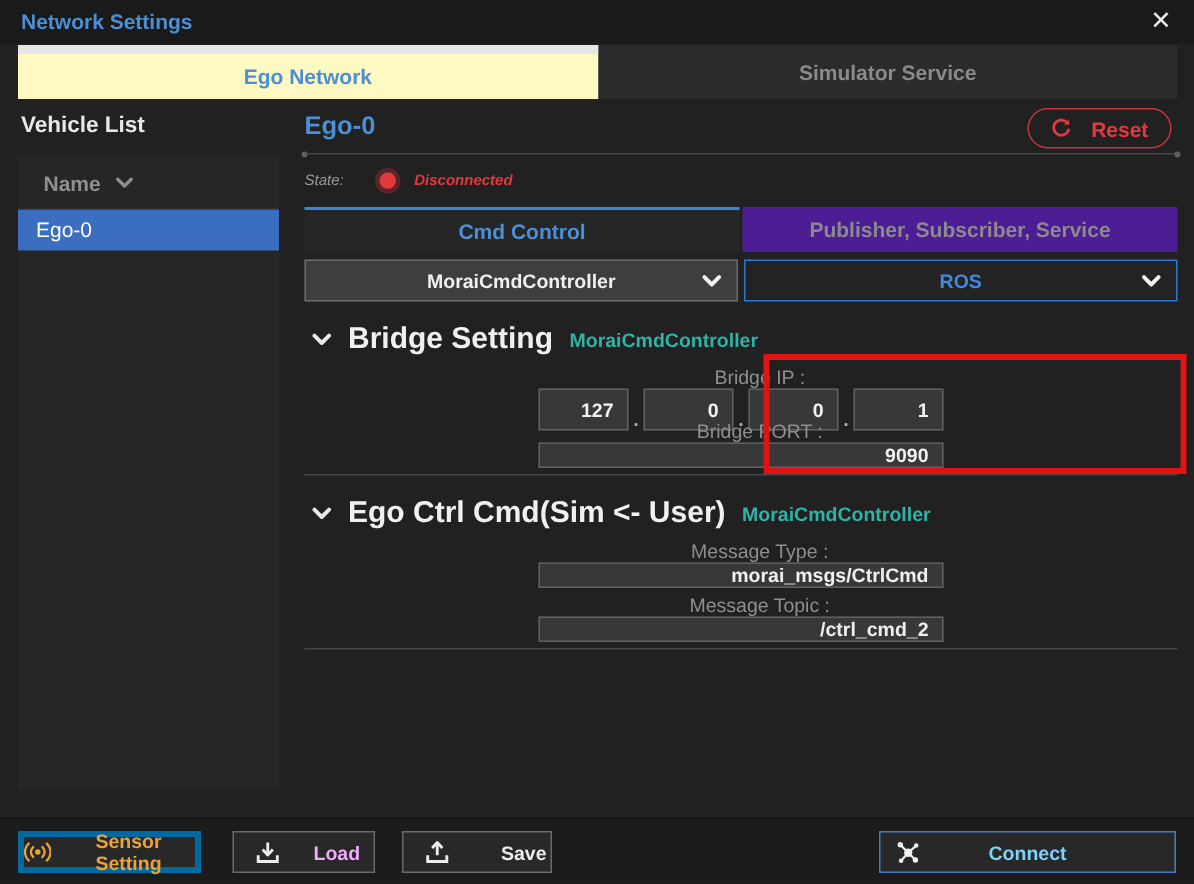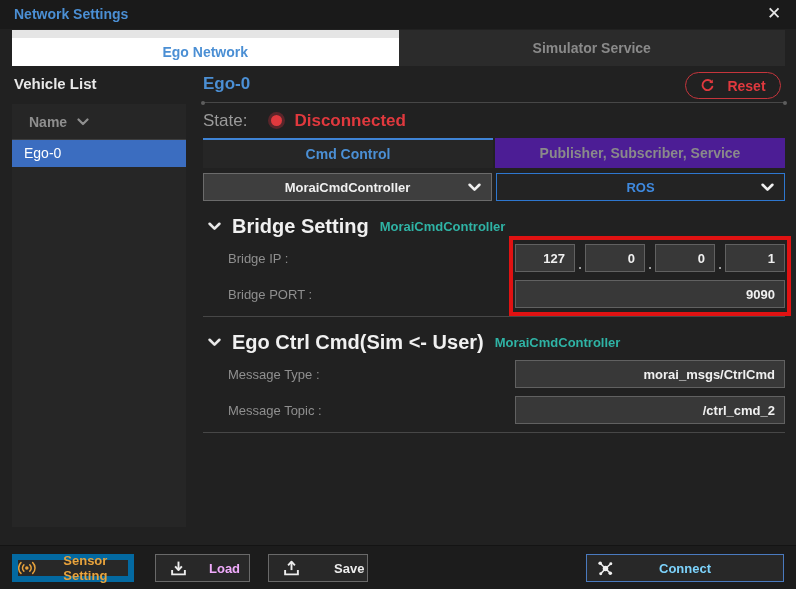--- a/index.html
+++ b/index.html
@@ -9,21 +9,21 @@
 
   
   .titlebar { position:relative; height:29px; background:#1a1a1a; }
   .titlebar .title { position:absolute; left:14px; top:6px; font-size:14px; font-weight:bold; color:#4b8fd4; }
   .close-x { position:absolute; right:11px; top:3px; width:22px; height:22px; color:#e8e8e8;
              font-size:17px; line-height:22px; text-align:center; cursor:pointer; }
 
   
   .tabs { position:absolute; left:12px; right:11px; top:30px; height:36px; display:flex; }
   .tab { flex:1; display:flex; align-items:center; justify-content:center; font-size:14px; font-weight:bold; cursor:pointer; }
-  .tab.active { background:#ffffff; border-top:8px solid #e5e5e5; color:#4b8fd4; }
+  .tab.active { background:#fef9c3; border-top:6px solid #e5e5e5; color:#4b8fd4; }
   .tab.inactive { background:#2b2b2b; color:#8a8a8a; }
 
   
   .sidebar-title { position:absolute; left:14px; top:75px; font-size:15px; font-weight:bold; color:#e8e8e8; }
   .list-panel { position:absolute; left:12px; top:104px; width:174px; height:423px; background:#262626; }
   .list-header { height:36px; display:flex; align-items:center; padding-left:17px; color:#8f8f8f;
                  font-size:14px; font-weight:bold; border-bottom:1px solid #3d3d3d; cursor:pointer; }
   .list-header svg { margin-left:10px; }
   .list-row { height:27px; line-height:27px; padding-left:12px; font-size:14px; color:#fff; cursor:pointer; }
   .list-row.selected { background:#3b6dc0; }
@@ -33,21 +33,21 @@
   .heading-row { position:relative; height:36px; }
   .heading { position:absolute; left:0; top:8px; font-size:17px; font-weight:bold; color:#4b8fd4; }
   .reset-btn { position:absolute; right:4px; top:6px; width:96px; height:27px; border-radius:14px;
                background:transparent; border:1px solid #c5353c; color:#e0393e; font-weight:bold;
                font-size:14px; display:flex; align-items:center; justify-content:center; gap:12px;
                cursor:pointer; font-family:inherit; }
   .hr { position:relative; height:1px; background:#474747; }
   .hr.dots::before, .hr.dots::after { content:""; position:absolute; top:-1px; width:4px; height:4px;
                border-radius:50%; background:#5d5d5d; }
   .hr.dots::before { left:-2px; } .hr.dots::after { right:-2px; }
-  .state-row { height:35px; display:flex; align-items:center; font-size:17px; }
+  .state-row { height:35px; display:flex; align-items:center; font-size:10px;font-style:italic; }
   .state-label { color:#9a9a9a; margin-right:24px; }
   .state-dot { width:11px; height:11px; border-radius:50%; background:#e0393e;
                box-shadow:0 0 0 3px #59252a; margin-right:12px; }
   .state-value { color:#e0393e; font-weight:bold; }
 
   .subtabs { display:flex; height:30px; gap:2px; }
   .subtab { flex:1; display:flex; align-items:center; justify-content:center; font-size:14px;
             font-weight:bold; cursor:pointer; }
   .subtab.active { background:#262626; border-top:2px solid #3f84d6; color:#4b8fd4; }
   .subtab.inactive { background:#4c1d95; color:#8a8a8a; }
@@ -56,37 +56,37 @@
   .dropdown { flex:1; position:relative; display:flex; align-items:center; justify-content:center;
               font-size:13px; font-weight:bold; cursor:pointer; }
   .dropdown .chev { position:absolute; right:10px; top:9px; }
   .dropdown.ctrl { background:#3e3e3e; border:1px solid #6b6b6b; color:#f0f0f0; }
   .dropdown.ros  { background:#232323; border:1px solid #2e77cf; color:#3f8ae0; }
 
   .section-header { display:flex; align-items:center; gap:11px; height:24px; padding-left:5px; margin-top:13px; }
   .section-header .sec-title { color:#f0f0f0; font-size:20px; font-weight:bold; }
   .section-header .sec-sub { color:#2fb3a5; font-size:13px; font-weight:bold; }
   .section-body { position:relative; margin-top:6px; }
-  .form-row { display:flex; align-items:center; height:28px; margin-bottom:8px; }
+  .form-row { display:flex; align-items:center; height:28px; margin-bottom:8px;flex-direction:column; }
   .form-label { flex:1; padding-left:25px; color:#8f8f8f; font-size:13px; }
   .field { background:#383838; border:1px solid #616161; color:#f0f0f0; font-size:13px; font-weight:bold;
            text-align:right; padding-right:9px; height:28px; font-family:inherit; }
   .field.wide { width:270px; }
   .ip-group { display:flex; align-items:flex-end; width:270px; justify-content:space-between; }
   .ip-group .field { width:60px; }
   .ip-dot { color:#aaa; font-weight:bold; font-size:13px; }
   .red-rect { position:absolute; right:-6px; top:-8px; width:282px; height:80px;
               border:4px solid #e01212; pointer-events:none; z-index:5; }
 
   
   .footer { position:absolute; left:0; bottom:0; width:796px; height:44px; background:#1c1c1c;
             border-top:1px solid #141414; }
   .footer button { position:absolute; top:8px; height:28px; display:flex; align-items:center;
             background:#282828; cursor:pointer; font-family:inherit; font-size:13px; font-weight:bold; }
-  .btn-sensor { left:12px; width:122px; border:6px solid #0369a1; color:#e8a33c; justify-content:center; gap:7px; }
+  .btn-sensor { left:12px; width:122px; border:4px solid #0369a1; color:#e8a33c; justify-content:center; gap:7px; }
   .btn-load { left:155px; width:95px;  border:1px solid #696969; color:#f0abfc; gap:22px; padding-left:14px; }
   .btn-save { left:268px; width:100px; border:1px solid #696969; color:#ececec; gap:34px; padding-left:14px; }
   .btn-connect { left:586px; width:198px; background:#2b3c60; border:1px solid #4a7abf; color:#7dd3fc; }
   .btn-connect .ico { position:absolute; left:10px; top:5px; }
   .btn-connect .lbl { width:100%; text-align:center; }
 </style>
 </head>
 <body>
 
 <div class="window">

